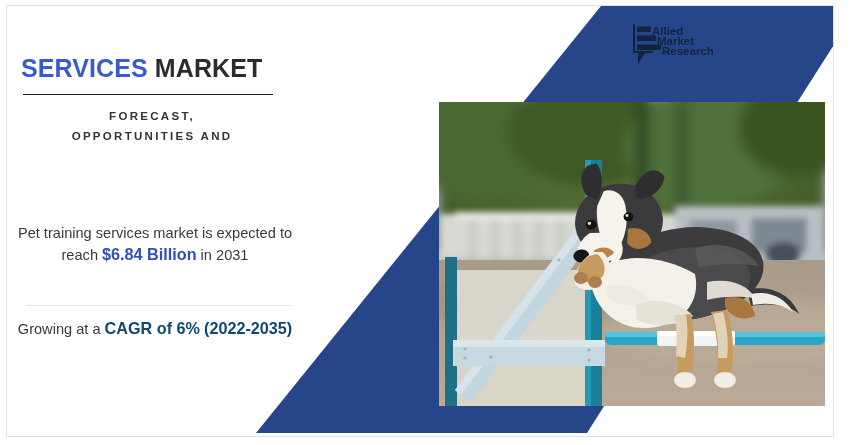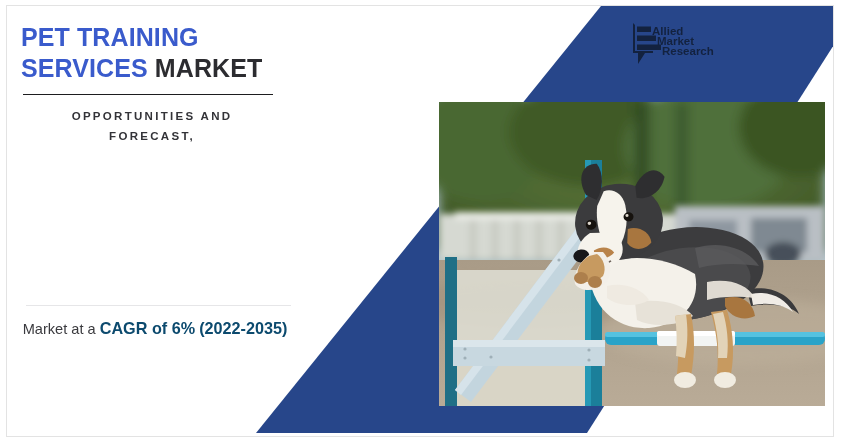--- a/index.html
+++ b/index.html
@@ -348,37 +348,42 @@
           <path d="M268,180 C290,176 308,182 316,196 C300,194 282,194 268,198 Z" fill="#efeae1" opacity="0.9"></path>
         </g>
 
         <rect x="0" y="0" width="386" height="304" fill="none"></rect>
       </svg>
     </div>
 
     <div class="left-col">
 
       <div class="title">
-        <span class="hl">PET TRAINING</span><br>
+        <br>
         <span class="hl">SERVICES</span>
         <span class="blk">MARKET</span>
       </div>
 
       <div class="rule-dark"></div>
 
       <div class="subtitle">
+        <div>FORECAST,</div>
         <div>OPPORTUNITIES AND</div>
-        <div>FORECAST,</div>
       </div>
 
+      <div class="stat-a">
+        <span>Pet training services market is expected to reach</span>
+        <span class="big">$6.84 Billion</span>
+        <span>in 2031</span>
+      </div>
 
       <div class="rule-light"></div>
 
       <div class="stat-b">
-        <span>Market at a</span>
+        <span>Growing at a</span>
         <span class="big">CAGR of 6%</span>
         <span class="big">(2022-2035)</span>
       </div>
 
     </div>
 
   </div>
 
   <div class="right-gutter"></div>
 </div>

